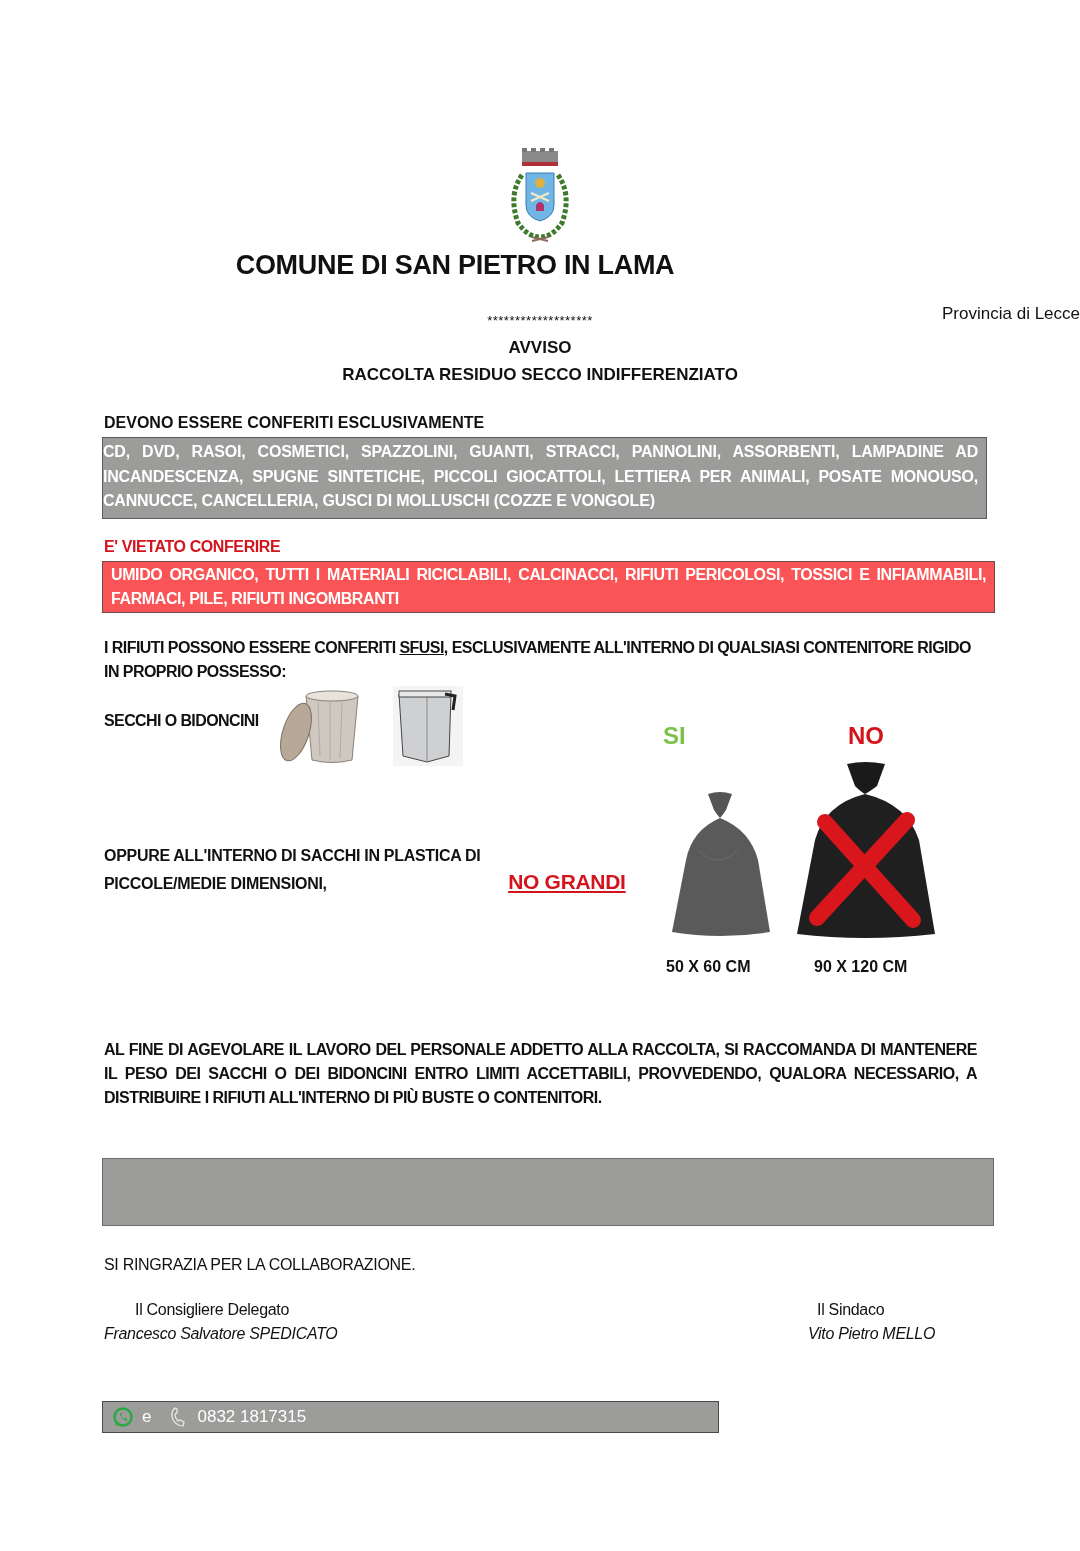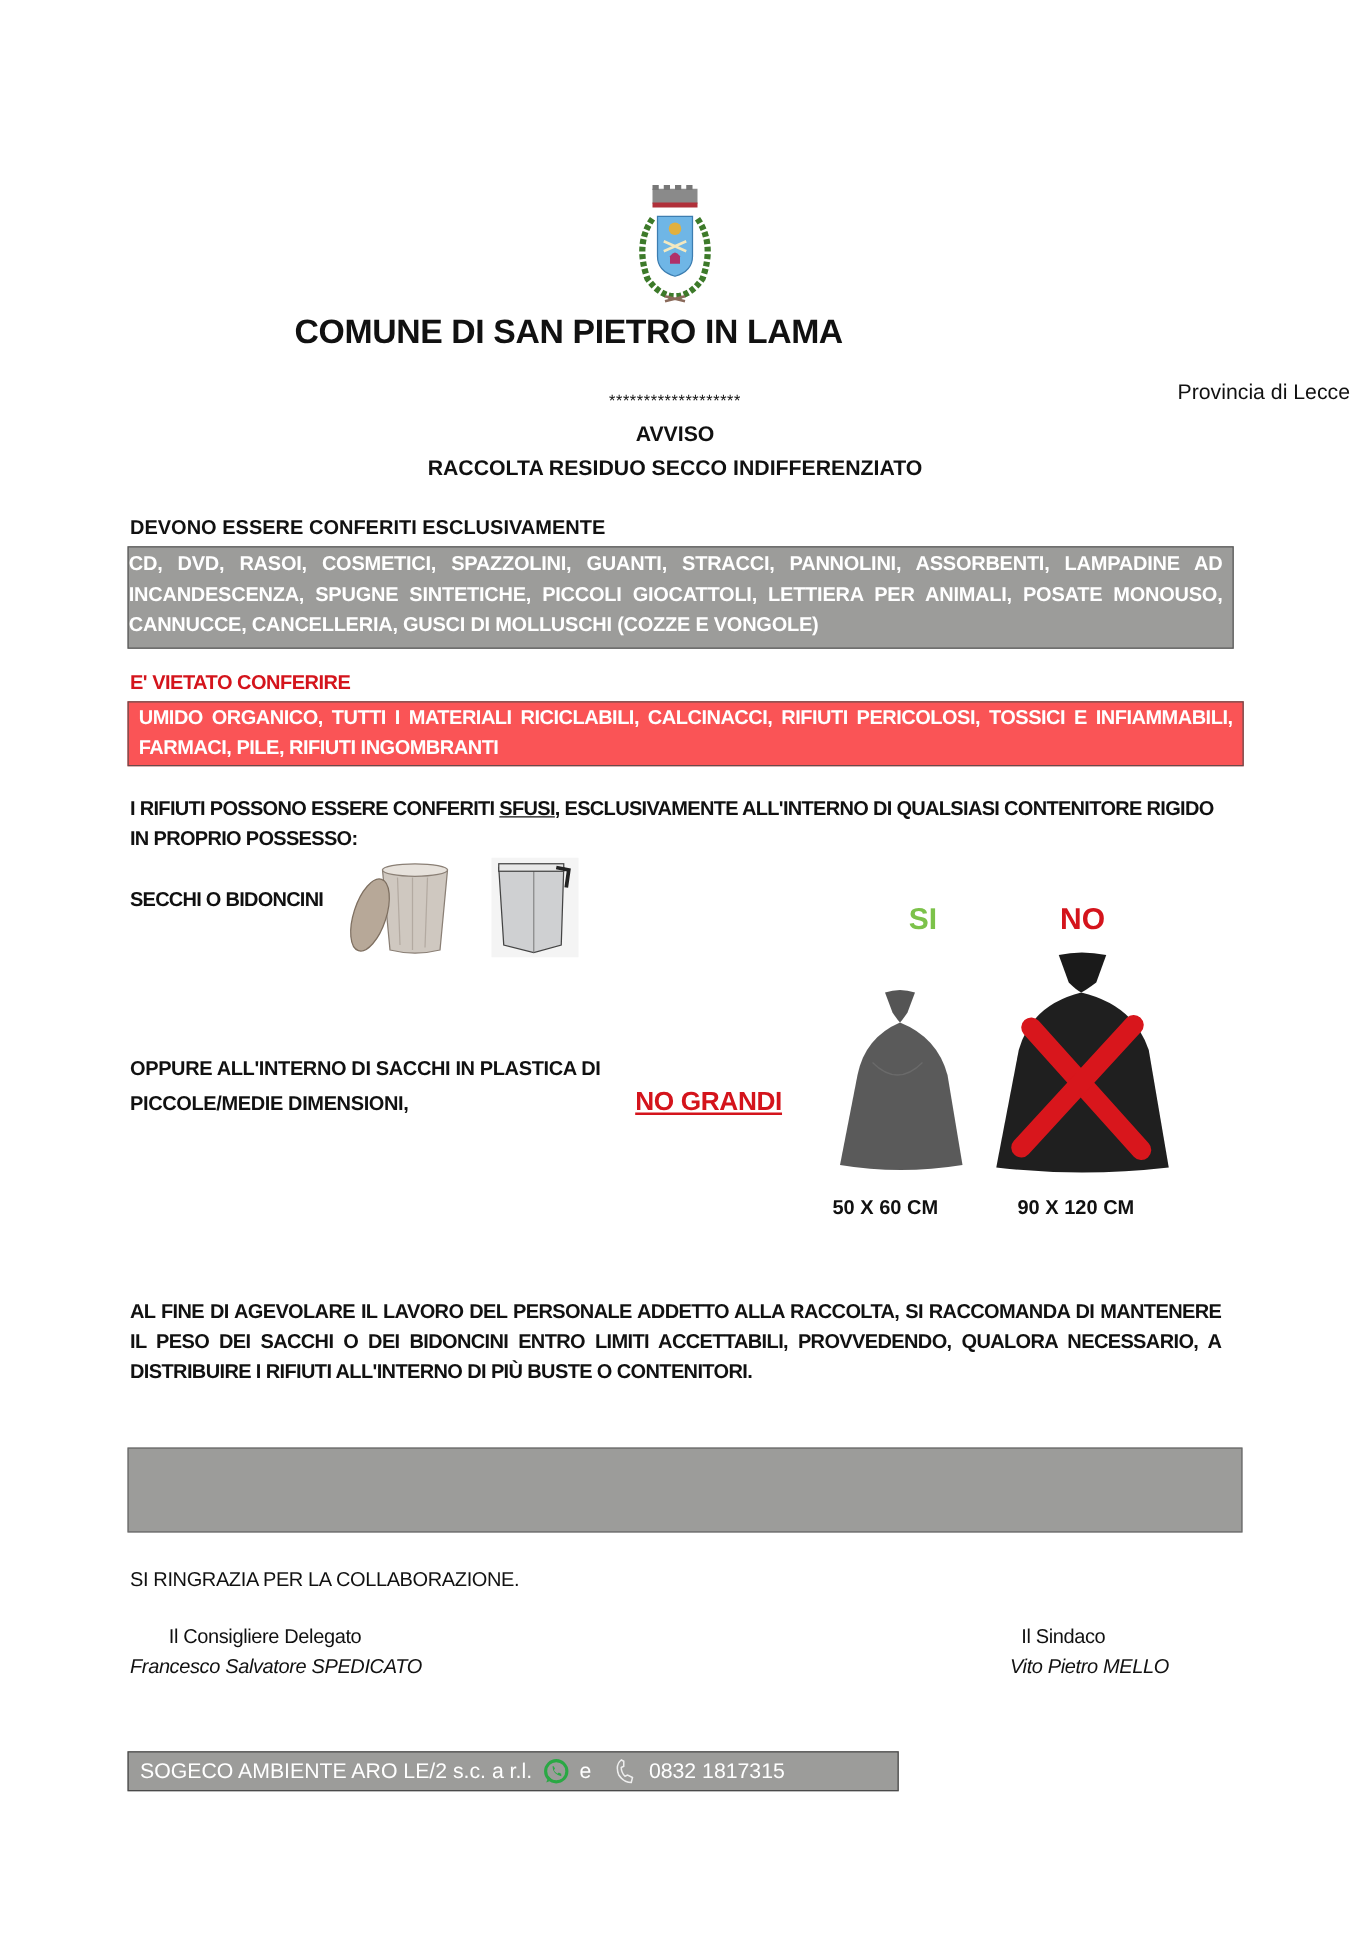--- a/index.html
+++ b/index.html
@@ -19,21 +19,21 @@
               text-align: justify; letter-spacing: -0.2px; }
   .h-forbidden { left: 104px; top: 538px; font-size: 16px; font-weight: bold; color: #d4141c; letter-spacing: -0.4px; }
   .box-red { left: 102px; top: 561px; width: 875px; padding: 1px 8px 1px 8px; background: #fa5456;
              border: 1px solid #6a4a4a; color: #fff; font-size: 16px; font-weight: bold; line-height: 24px;
              text-align: justify; text-align-last: left; letter-spacing: -0.4px; }
   .p-sfusi { left: 104px; top: 636px; width: 880px; font-size: 16px; font-weight: bold; line-height: 24px; letter-spacing: -0.55px; }
   .p-sfusi u { text-decoration: underline; }
   .secchi { left: 104px; top: 712px; font-size: 16px; font-weight: bold; letter-spacing: -0.6px; }
   .bin1 { left: 278px; top: 688px; width: 92px; height: 78px; }
   .bin2 { left: 393px; top: 686px; width: 70px; height: 80px; }
-  .si { left: 727px; top: 722px; font-size: 24px; font-weight: bold; color: #7cc24a; }
+  .si { left: 663px; top: 722px; font-size: 24px; font-weight: bold; color: #7cc24a; }
   .no { left: 848px; top: 722px; font-size: 24px; font-weight: bold; color: #d4141c; }
   .bag-small { left: 668px; top: 790px; width: 105px; height: 150px; }
   .bag-big { left: 795px; top: 760px; width: 142px; height: 182px; }
   .dim1 { left: 666px; top: 958px; font-size: 16px; font-weight: bold; }
   .dim2 { left: 814px; top: 958px; font-size: 16px; font-weight: bold; }
   .p-sacchi { left: 104px; top: 842px; font-size: 16px; font-weight: bold; line-height: 28px; letter-spacing: -0.3px; }
   .nograndi { color: #d4141c; font-size: 21px; text-decoration: underline; }
   .p-fine { left: 104px; top: 1038px; width: 873px; font-size: 16px; font-weight: bold; line-height: 24px;
             text-align: justify; letter-spacing: -0.5px; }
   .box-info { left: 102px; top: 1158px; width: 873px; height: 55px; padding: 9px 8px 2px 9px; background: #9c9c9a;
@@ -126,21 +126,20 @@
 </div>
 
 <div class="abs thanks">SI RINGRAZIA PER LA COLLABORAZIONE.</div>
 
 <div class="abs sig-left-role">Il Consigliere Delegato</div>
 <div class="abs sig-left-name">Francesco Salvatore SPEDICATO</div>
 <div class="abs sig-right-role">Il Sindaco</div>
 <div class="abs sig-right-name">Vito Pietro MELLO</div>
 
 <div class="abs footer">
-  <span>SOGECO AMBIENTE ARO LE/2 s.c. a r.l.</span>
   <svg class="wa" viewBox="0 0 22 22">
     <circle cx="11" cy="11" r="8.5" fill="none" stroke="#2aa844" stroke-width="2.5"></circle>
     <path d="M3 20 L5 15 L8 18 Z" fill="#2aa844"></path>
     <path d="M8 7 Q8 13 15 15 L15 13 L13 12 L12 13 Q10 12 9 10 L10 9 L9 7 Z" fill="#2aa844"></path>
   </svg>
   <span>e</span>
   <svg class="ph" viewBox="0 0 20 22">
     <path d="M6 2 Q1 6 4 14 Q8 20 14 20 L15 16 L11 14 L9 15 Q6 12 6 8 L8 7 L8 3 Z" fill="none" stroke="#eee" stroke-width="1.2"></path>
   </svg>
   <span>0832 1817315</span>

